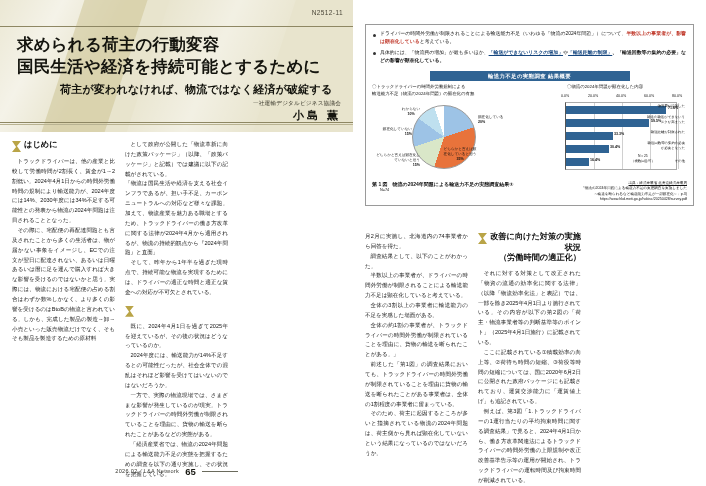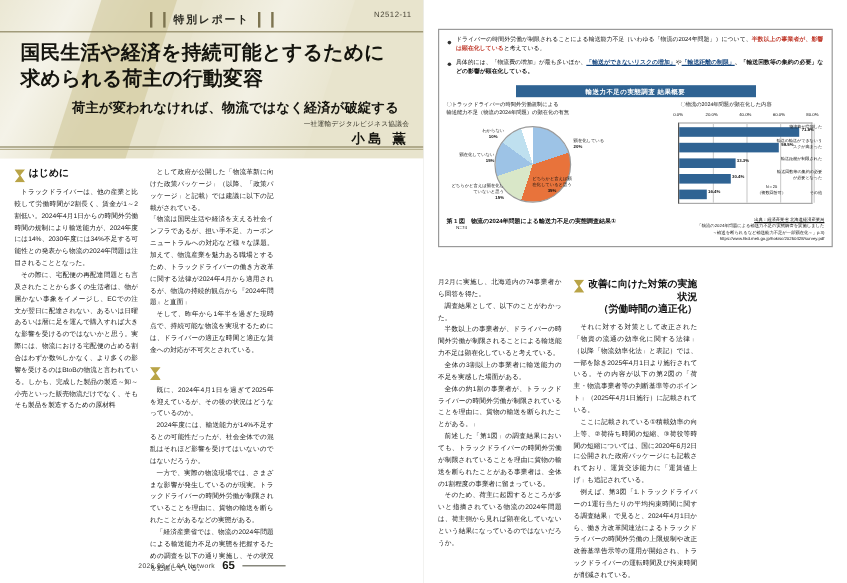--- a/index.html
+++ b/index.html
@@ -195,28 +195,25 @@
   <div class="page page-left">
 
     <div class="banner">
       <div class="diag"></div>
       <div class="diag3"></div>
       <div class="diag2"></div>
       <div class="rule-top"></div>
       <div class="rule-bot"></div>
       <div class="rule-bot2"></div>
 
-      <div class="kicker-wrap">
-        <span class="kicker">特別レポート</span>
-      </div>
       <div class="artcode">N2512-11</div>
 
       <div class="title-block">
+        <div class="title-main">求められる荷主の行動変容</div>
         <div class="title-main">国民生活や経済を持続可能とするために</div>
-        <div class="title-main">求められる荷主の行動変容</div>
         <div class="title-sub">荷主が変われなければ、物流ではなく経済が破綻する</div>
       </div>
 
       <div class="byline">
         <div class="byline-org">一社運輸デジタルビジネス協議会</div>
         <div class="byline-name">小島 薫</div>
       </div>
     </div>
 
     <div class="cols">

